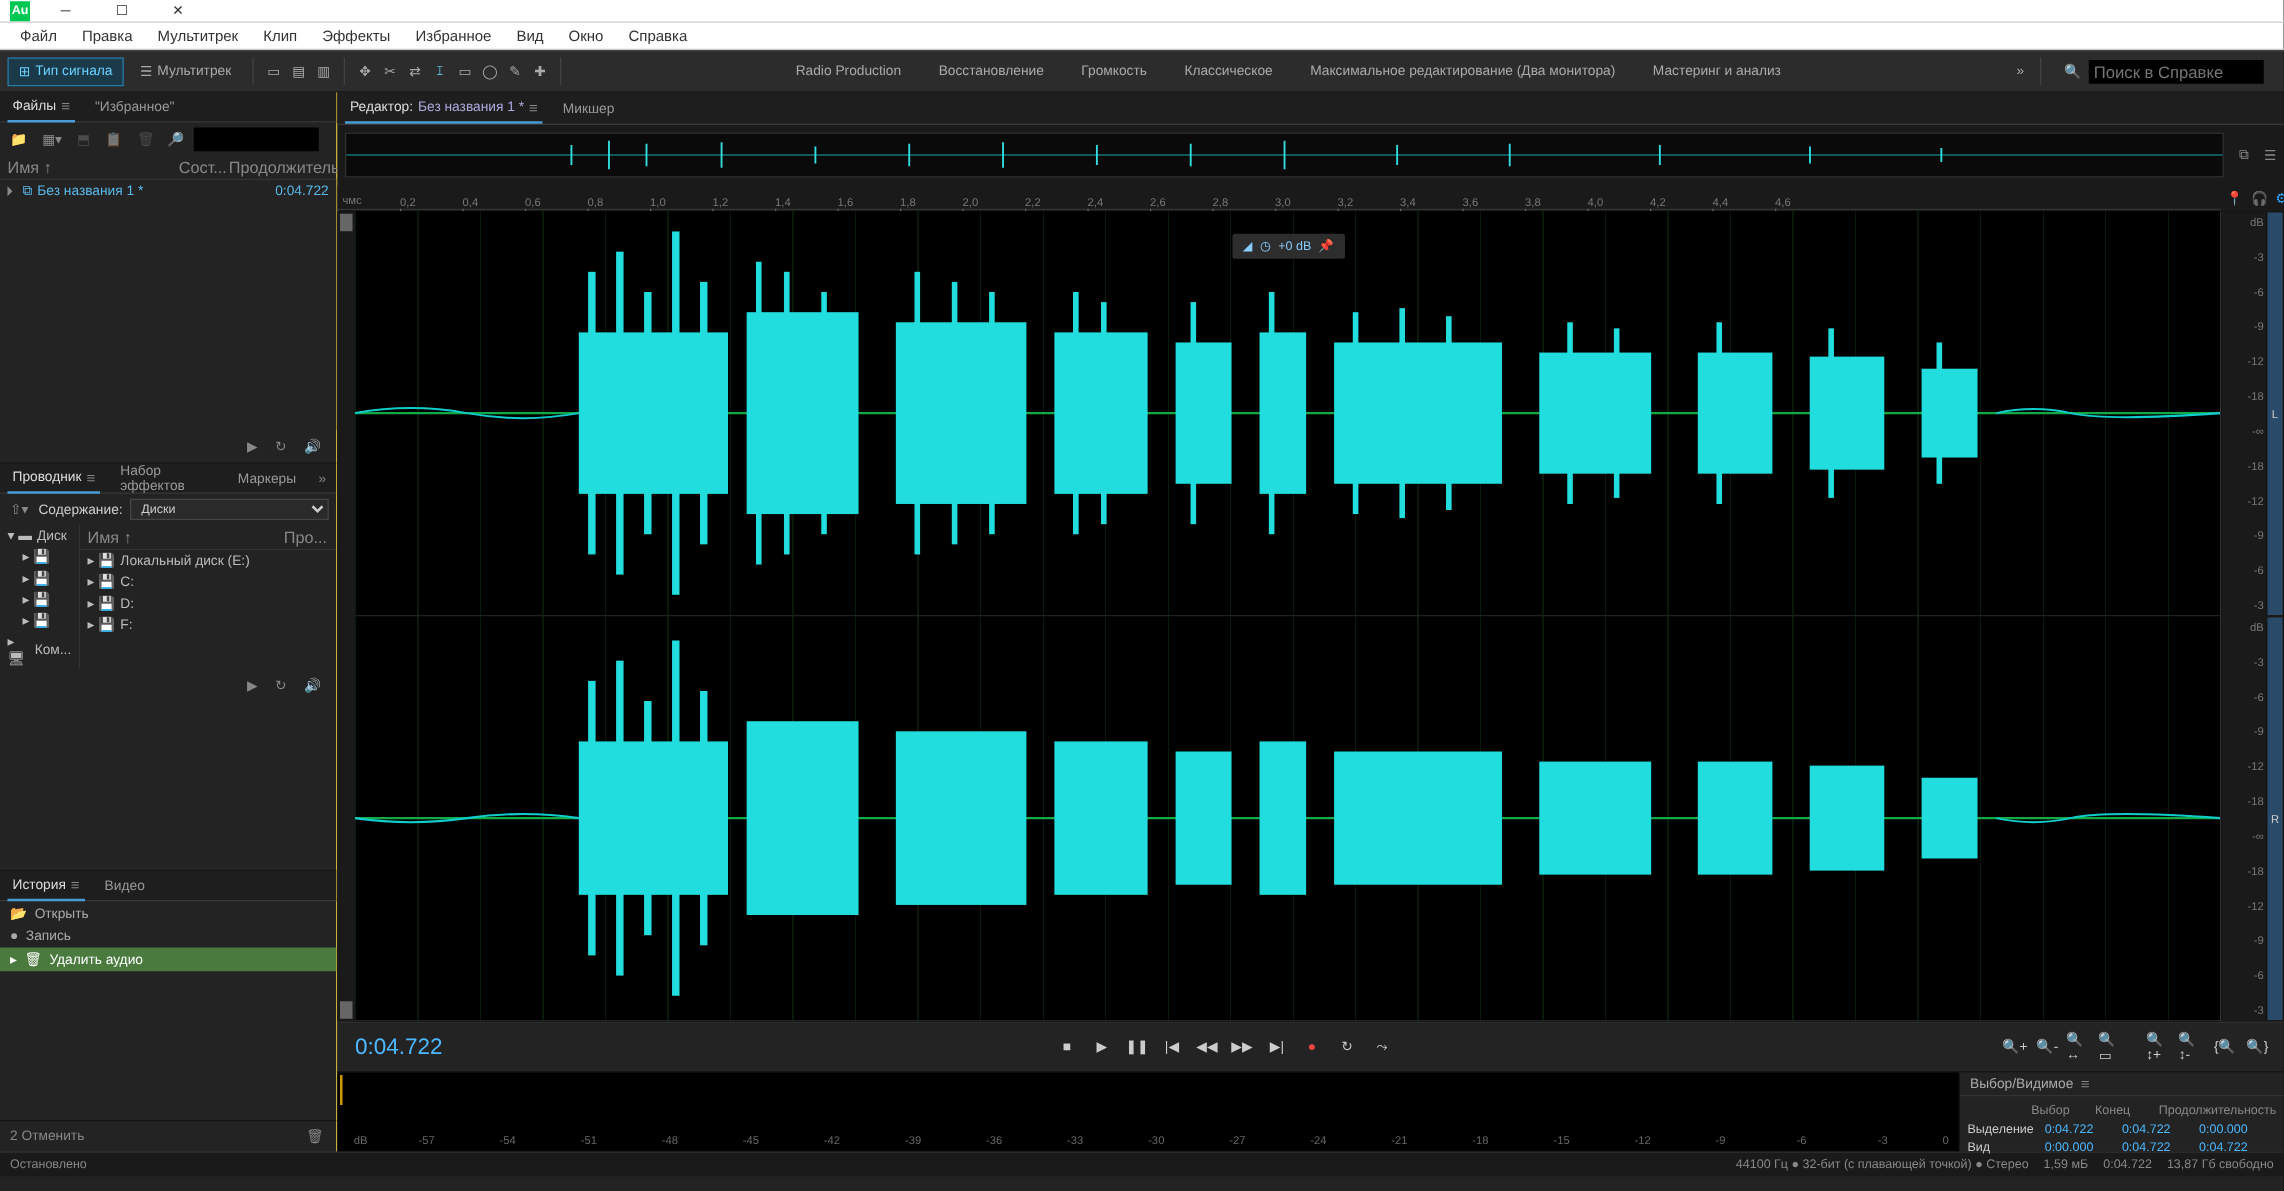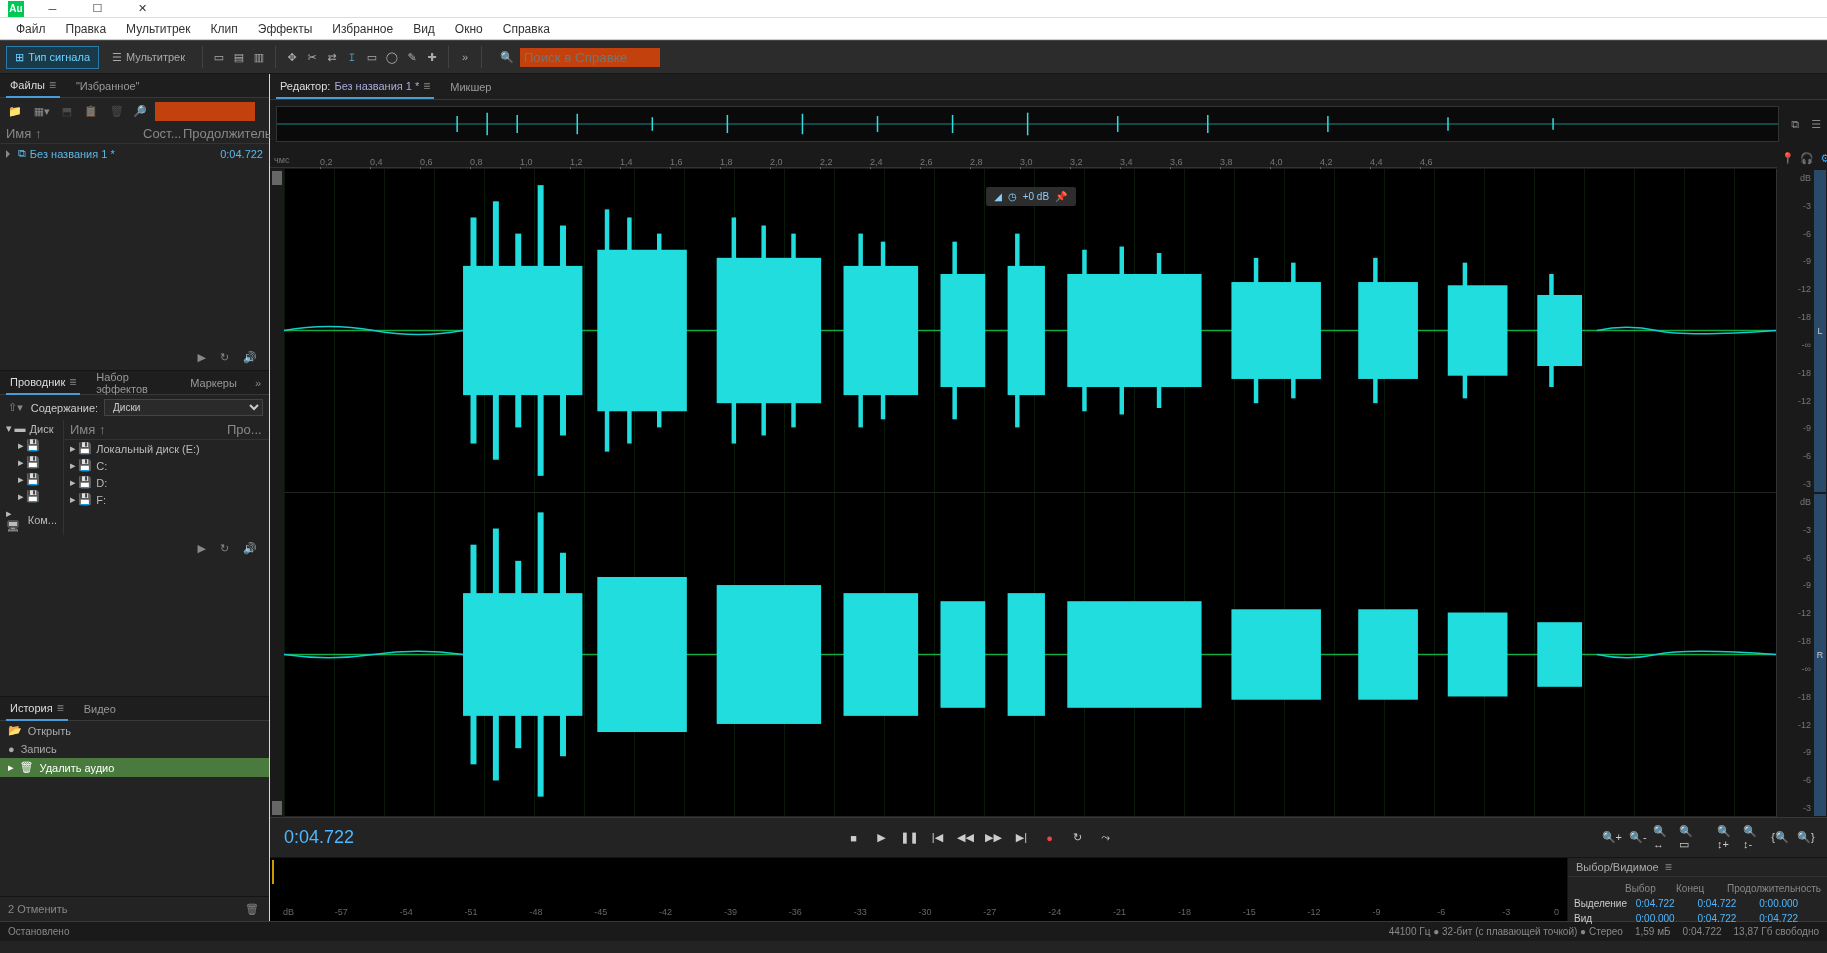--- a/index.html
+++ b/index.html
@@ -68,21 +68,21 @@
 .sel-head { height: 20px; padding: 2px 8px; color: #aaa; display: flex; align-items: center; gap: 6px; border-bottom: 1px solid #333; }
 .sel-grid { flex: 1; padding: 4px 6px; font-size: 10px; }
 .sel-row { display: flex; padding: 2px 0; }
 .sel-row > div { flex: 1; }
 .sel-val { color: #4db8ff; }
 .statusbar { height: 20px; background: #1a1a1a; border-top: 1px solid #383838; display: flex; align-items: center; padding: 0 8px; color: #888; font-size: 10px; gap: 12px; }
 .statusbar .sr { margin-left: auto; }
 .chev { display: inline-block; width: 0; height: 0; border-left: 4px solid transparent; border-right: 4px solid transparent; }
 .chev-r { border-top: 4px solid transparent; border-bottom: 4px solid transparent; border-left: 4px solid #888; }
 .hamb::before { content: '≡'; font-size: 12px; color: #888; }
-input.srch { background: #c2410c; border: none; color: #ccc; padding: 2px 4px; width: 100px; outline: none; }
+input.srch { background: #000000; border: none; color: #ccc; padding: 2px 4px; width: 100px; outline: none; }
 select { background: #2a2a2a; border: 1px solid #444; color: #ccc; font-size: 10px; padding: 1px 4px; }
 </style>
 </head>
 <body>
 
 <div class="titlebar">
   <span class="titlebar-icon">Au</span>
   <div class="winbtns">
     <div class="winbtn">─</div>
     <div class="winbtn">☐</div>
@@ -118,20 +118,28 @@
   <div class="tb-sep"></div>
   <span class="tb-icon">✥</span>
   <span class="tb-icon">✂</span>
   <span class="tb-icon">⇄</span>
   <span class="tb-icon" style="color:#6bd2ff">𝙸</span>
   <span class="tb-icon">▭</span>
   <span class="tb-icon">◯</span>
   <span class="tb-icon">✎</span>
   <span class="tb-icon">✚</span>
   <div class="tb-sep"></div>
+  <div class="workspaces">
+    <span class="ws-item">Radio Production</span>
+    <span class="ws-item">Восстановление</span>
+    <span class="ws-item">Громкость</span>
+    <span class="ws-item">Классическое</span>
+    <span class="ws-item">Максимальное редактирование (Два монитора)</span>
+    <span class="ws-item">Мастеринг и анализ</span>
+  </div>
   <span class="tb-icon">»</span>
   <div class="tb-sep"></div>
   <div class="search-box">
     <span>🔍</span>
     <input class="srch" style="width: 140px;" placeholder="Поиск в Справке">
   </div>
 </div>
 
 <div class="main">
   <div class="left-col">

